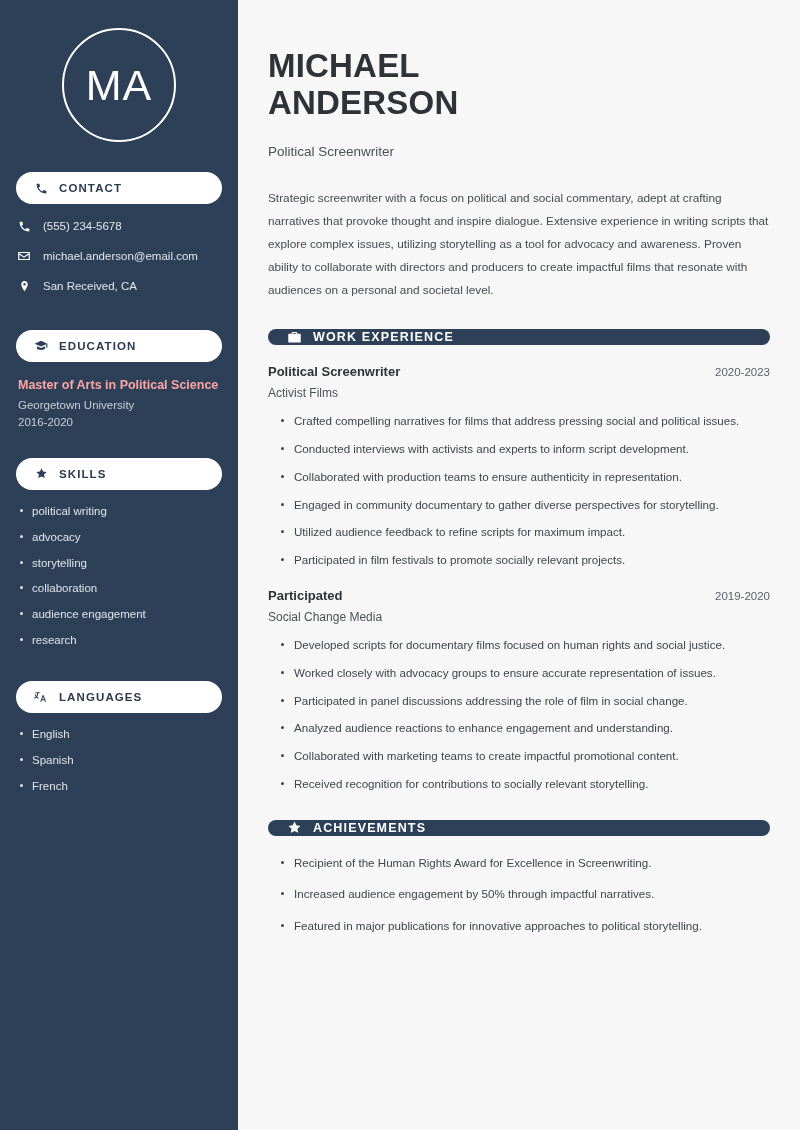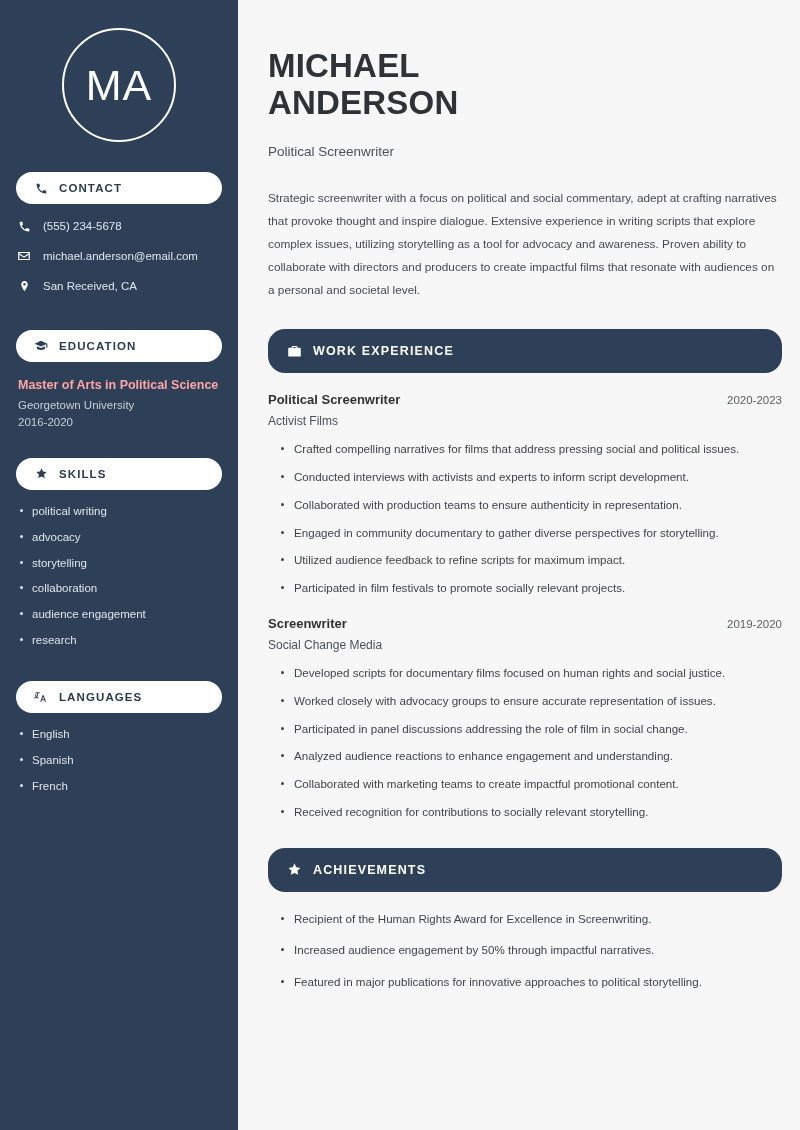--- a/index.html
+++ b/index.html
@@ -150,21 +150,21 @@
     background: #dfe4ea;
   }
 
   .gap-lg { height: 22px; }
   .gap-md { height: 18px; }
 
   
   .main {
     flex: 1 1 auto;
     background: #f7f7f7;
-    padding: 26px 18px 0 30px;
+    padding: 26px 30px 0 30px;
     box-sizing: border-box;
   }
   .name {
     font-size: 33px;
     font-weight: 700;
     color: #2f3337;
     line-height: 1.12;
     letter-spacing: 0.2px;
     text-transform: uppercase;
   }
@@ -176,21 +176,21 @@
   }
   .summary {
     font-size: 11.8px;
     color: #454b52;
     line-height: 1.95;
     margin-top: 28px;
   }
 
   .sec-bar {
     margin-top: 27px;
-    height: 44px;
+    height: 16px;
     background: #2e4057;
     border-radius: 17px;
     display: flex;
     align-items: center;
     padding-left: 18px;
     box-sizing: border-box;
   }
   .sec-bar .sec-icon {
     width: 16px;
     height: 16px;
@@ -395,21 +395,21 @@
         <li>Conducted interviews with activists and experts to inform script development.</li>
         <li>Collaborated with production teams to ensure authenticity in representation.</li>
         <li>Engaged in community documentary to gather diverse perspectives for storytelling.</li>
         <li>Utilized audience feedback to refine scripts for maximum impact.</li>
         <li>Participated in film festivals to promote socially relevant projects.</li>
       </ul>
     </div>
 
     <div class="job">
       <div class="job-head">
-        <span class="job-role">Screenwriter</span>
+        <span class="job-role">Participated</span>
         <span class="job-dates">2019-2020</span>
       </div>
       <div class="job-company">Social Change Media</div>
       <ul class="main-ul">
         <li>Developed scripts for documentary films focused on human rights and social justice.</li>
         <li>Worked closely with advocacy groups to ensure accurate representation of issues.</li>
         <li>Participated in panel discussions addressing the role of film in social change.</li>
         <li>Analyzed audience reactions to enhance engagement and understanding.</li>
         <li>Collaborated with marketing teams to create impactful promotional content.</li>
         <li>Received recognition for contributions to socially relevant storytelling.</li>

